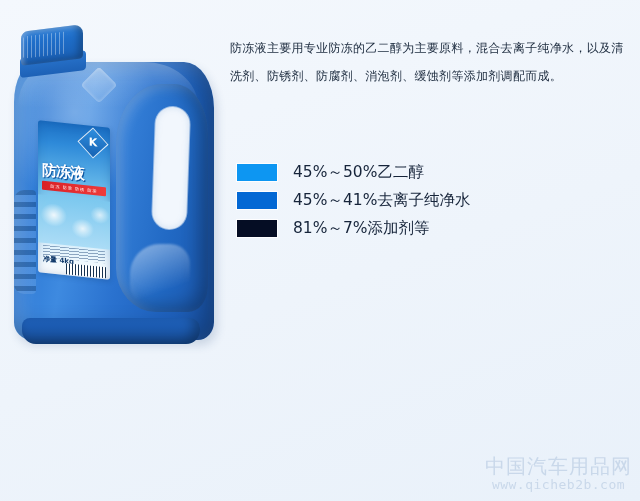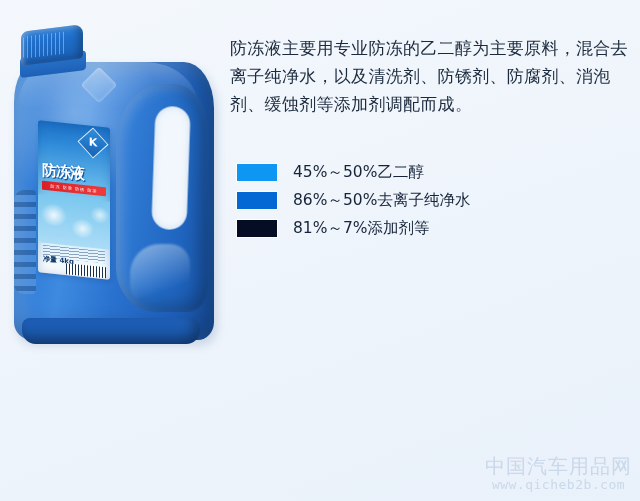--- a/index.html
+++ b/index.html
@@ -143,21 +143,21 @@
     font-size:7px; font-weight:bold; color:#123a6b; white-space:nowrap;
   }
   .lbl-barcode {
     position:absolute; left:28px; top:140px; width:40px; height:11px;
     background:repeating-linear-gradient(90deg,#16314f 0 1px,#fff 1px 3px);
   }
 
   
   .paragraph {
     position:absolute; left:230px; top:34px; width:400px;
-    font-size:17px; line-height:28px; color:#1b2a3d;
+    font-size:12px; line-height:28px; color:#1b2a3d;
     letter-spacing:.3px;
   }
 
   
   .legend { position:absolute; left:237px; top:158px; }
   .legend-row { display:flex; align-items:center; height:28px; }
   .legend-swatch {
     width:40px; height:17px; margin-right:16px; flex:0 0 auto;
     box-shadow:0 0 0 1px rgba(255,255,255,.9);
   }
@@ -207,21 +207,21 @@
 
   <div class="paragraph">防冻液主要用专业防冻的乙二醇为主要原料，混合去离子纯净水，以及清洗剂、防锈剂、防腐剂、消泡剂、缓蚀剂等添加剂调配而成。</div>
 
   <div class="legend">
     <div class="legend-row">
       <span class="legend-swatch" style="background:#0d96f2"></span>
       <span class="legend-label">45%～50%乙二醇</span>
     </div>
     <div class="legend-row">
       <span class="legend-swatch" style="background:#0368d4"></span>
-      <span class="legend-label">86%～50%去离子纯净水</span>
+      <span class="legend-label">45%～41%去离子纯净水</span>
     </div>
     <div class="legend-row">
       <span class="legend-swatch" style="background:#050d24"></span>
       <span class="legend-label">81%～7%添加剂等</span>
     </div>
   </div>
 
   <div class="pie-area">
 
     

